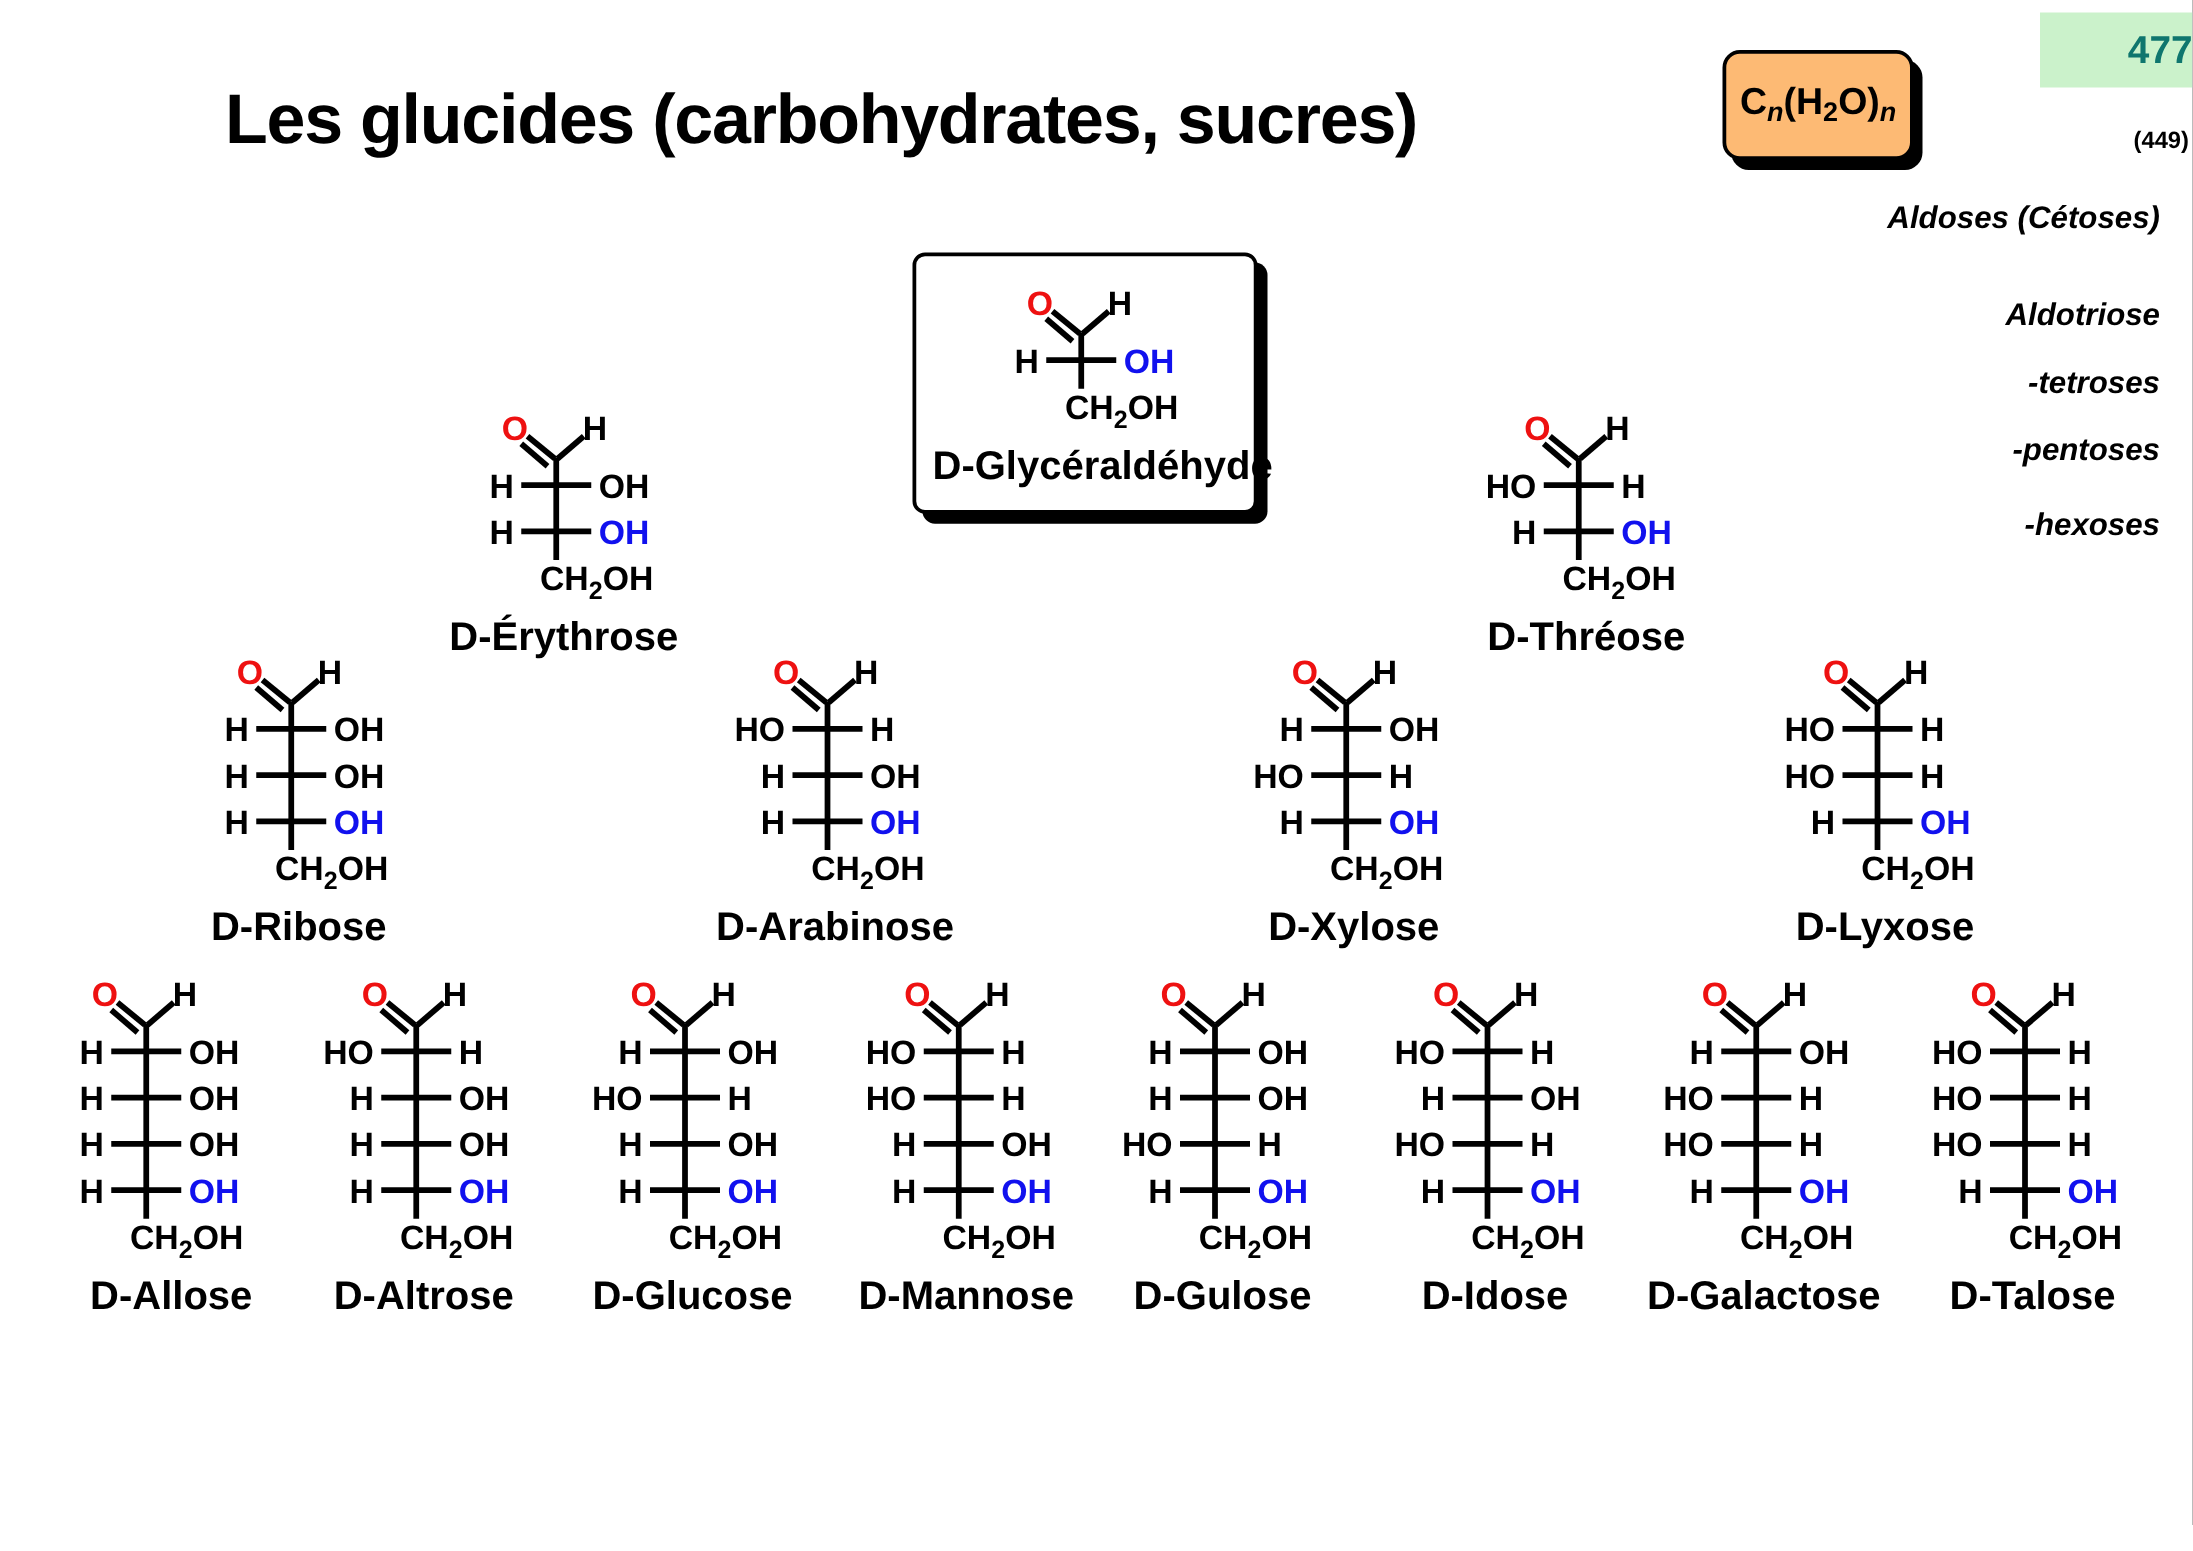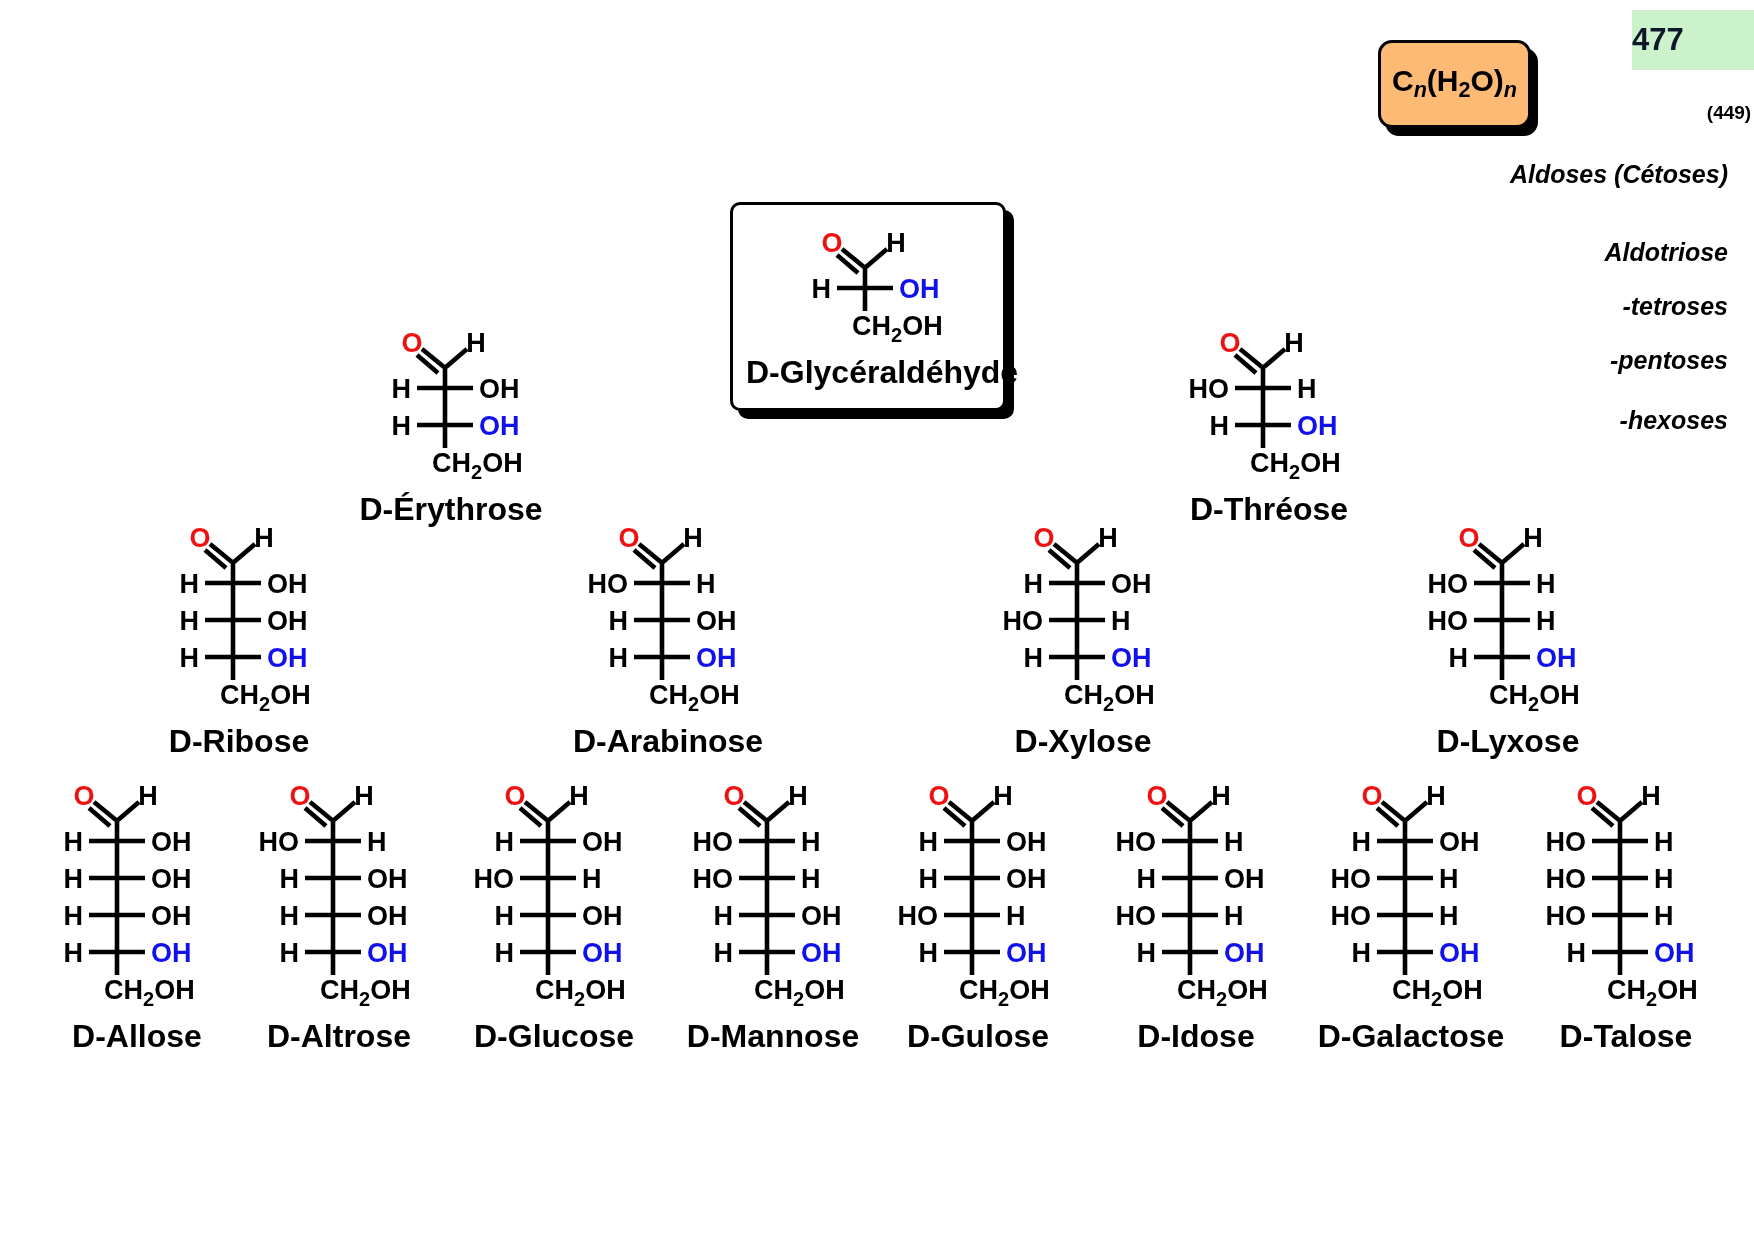--- a/index.html
+++ b/index.html
@@ -4,22 +4,22 @@
 <style>
   html,body { margin:0; padding:0; background:#888; }
   .slide {
     position:relative; width:1754px; height:1241px; background:#ffffff;
     font-family:"Liberation Sans", sans-serif; font-weight:bold; color:#000;
     overflow:hidden;
   }
   .abs { position:absolute; }
   .page-green {
     left:1632px; top:10px; width:122px; height:60px; background:#cbf2cb;
-    display:flex; align-items:center; justify-content:flex-start;
-    font-size:31px; color:#0f172a;
+    display:flex; align-items:center; justify-content:flex-end;
+    font-size:31px; color:#0f766e;
   }
   .page-alt {
     left:1668px; top:78px; width:122px; text-align:center; font-size:19px;margin-top:24px;
   }
   .title {
     left:180px; top:62px; font-size:56px; letter-spacing:-1px; white-space:nowrap;
   }
   .formula-box {
     left:1378px; top:40px; width:147px; height:82px; background:#fdba74;
     border:3px solid #000; border-radius:14px; box-shadow:7px 8px 0 #000;
@@ -44,20 +44,21 @@
 </head>
 <body>
 
 <div class="slide">
 
   <div class="abs page-green">
     <span>477</span>
   </div>
   <div class="abs page-alt">(449)</div>
 
+  <div class="abs title">Les glucides (carbohydrates, sucres)</div>
 
   <div class="abs formula-box">
     <span id="formula"><span>C</span><span class="sub it">n</span><span>(H</span><span class="sub">2</span><span>O)</span><span class="sub it">n</span></span>
   </div>
 
   <div class="abs side-label" style="top:160px;">Aldoses (Cétoses)</div>
   <div class="abs side-label" style="top:238px;">Aldotriose</div>
   <div class="abs side-label" style="top:292px;font-style:italic;">-tetroses</div>
   <div class="abs side-label" style="top:346px;">-pentoses</div>
   <div class="abs side-label" style="top:406px;margin-left:24px;">-hexoses</div>

